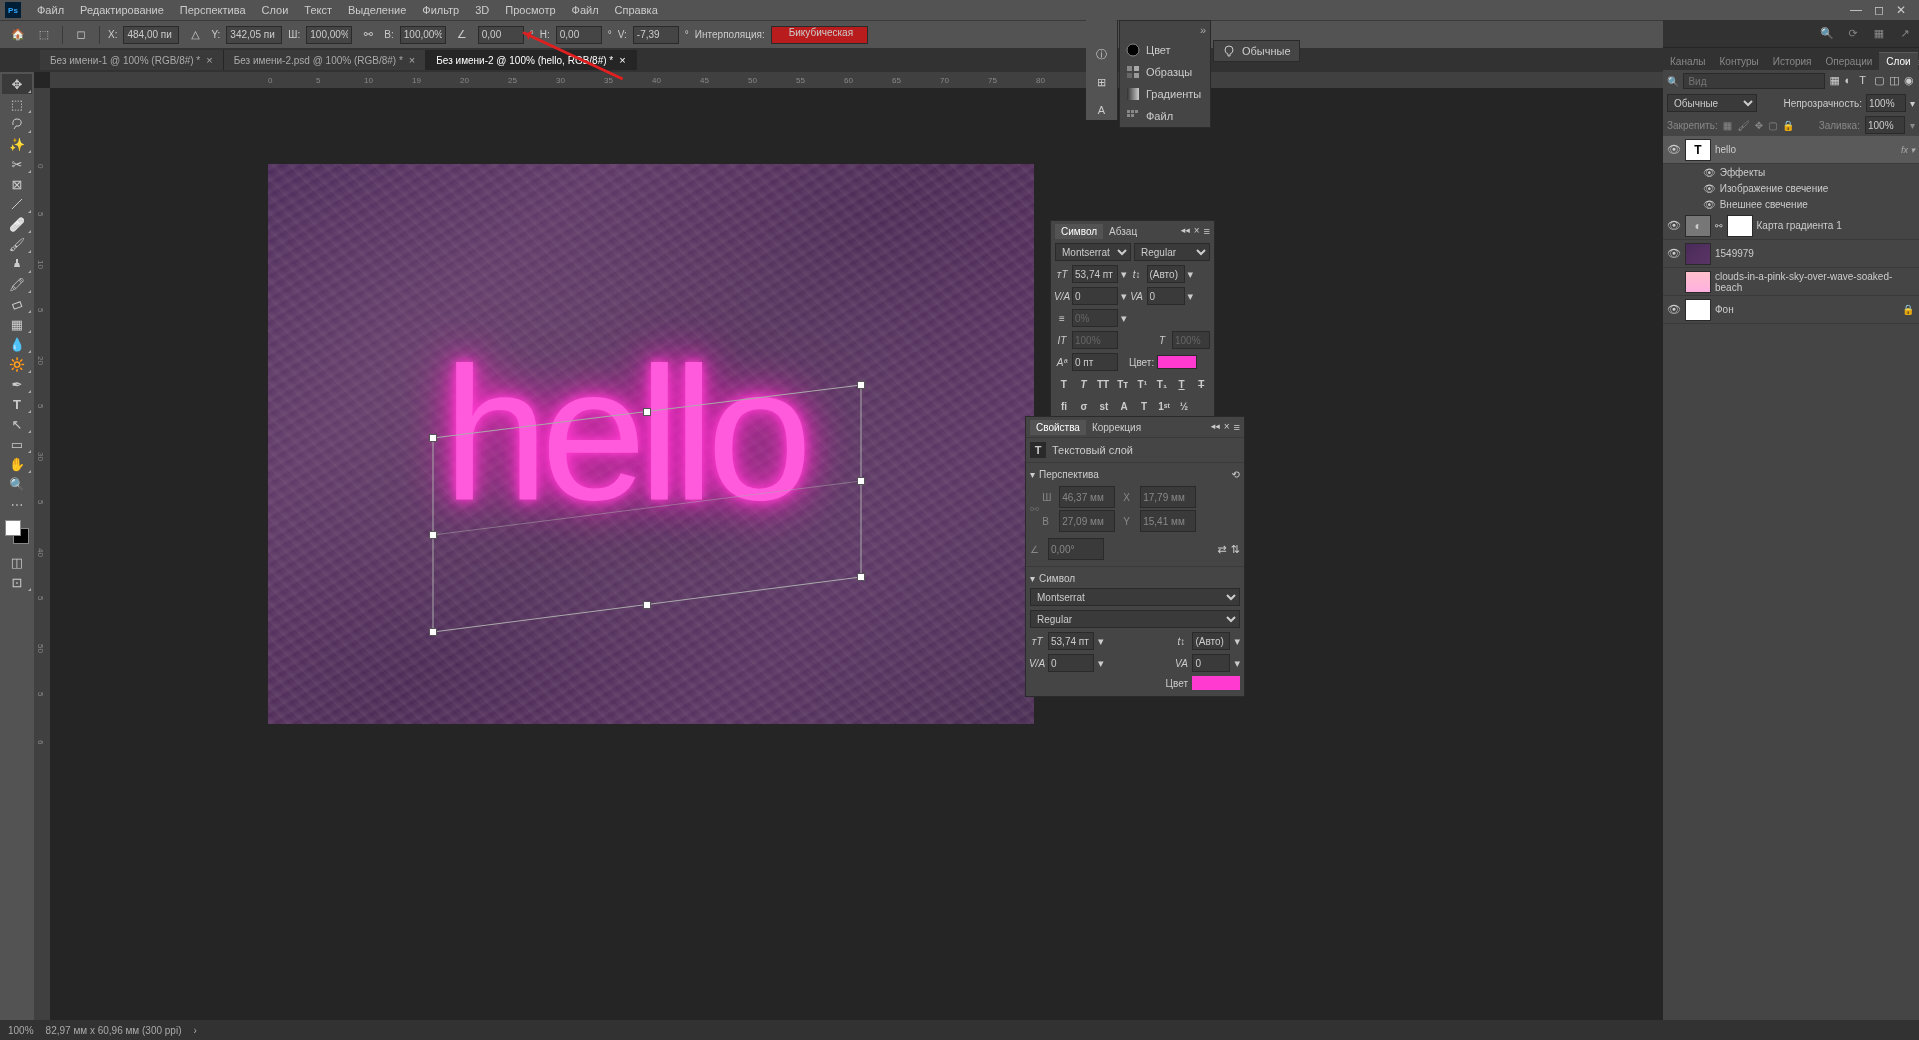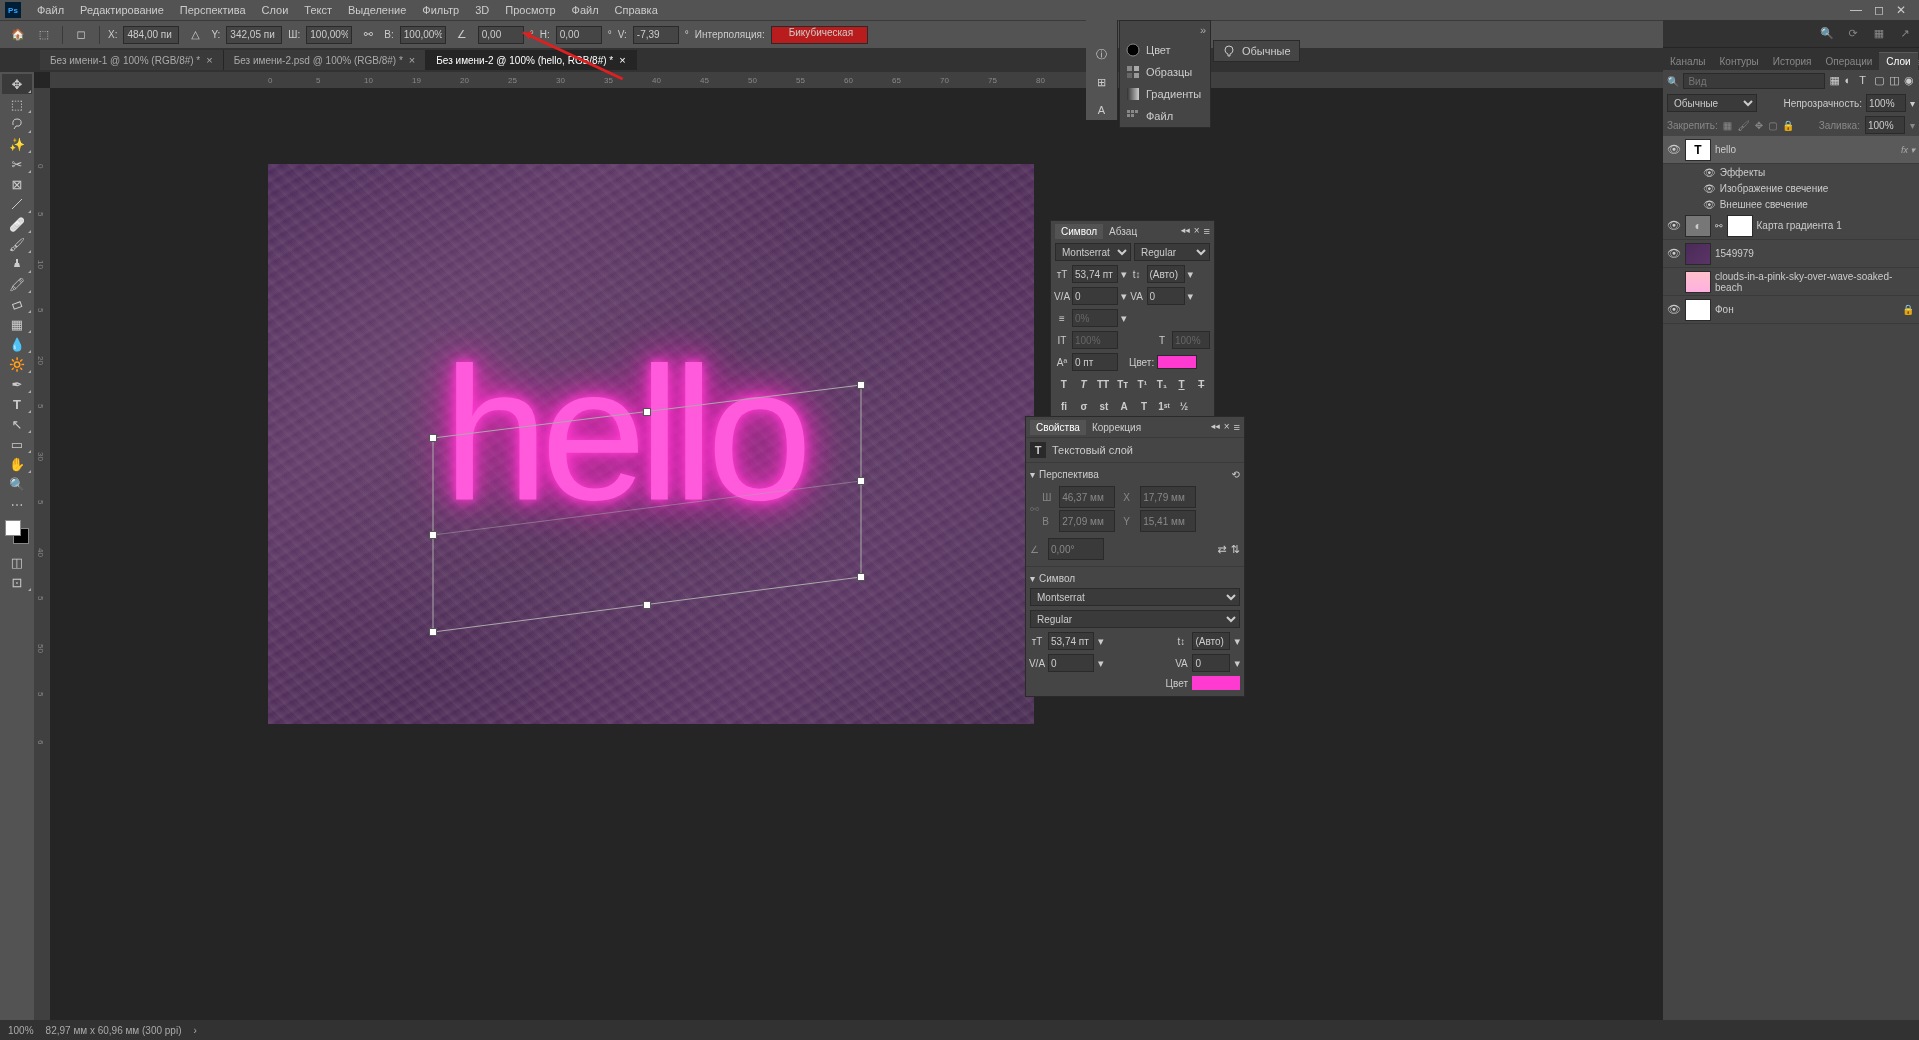--- a/index.html
+++ b/index.html
@@ -61,21 +61,21 @@
 
 
 .char-panel { position: absolute; left: 1050px; top: 220px; width: 165px; background: #454545; border: 1px solid #2a2a2a; }
 .char-header { height: 20px; display: flex; align-items: center; padding: 0 4px; }
 .char-tab { padding: 2px 6px; font-size: 10px; cursor: pointer; }
 .char-tab.active { background: #535353; color: #fff; }
 .char-close { margin-left: auto; display: flex; gap: 4px; }
 .char-row { display: flex; align-items: center; gap: 3px; padding: 2px 4px; }
 .char-select { flex: 1; height: 18px; background: #3a3a3a; border: 1px solid #2a2a2a; color: #ccc; font-size: 10px; padding: 0 2px; }
 .char-input { width: 46px; height: 18px; background: #3a3a3a; border: 1px solid #2a2a2a; color: #ccc; font-size: 10px; padding: 0 2px; }
-.char-icon { width: 14px; height: 14px; display: flex; align-items: center; justify-content: center; font-size: 10px; }
+.char-icon { width: 14px; height: 14px; display: flex; align-items: center; justify-content: center; font-size: 10px; font-style: italic; }
 .char-color { width: 40px; height: 14px; background: #ff3ad0; border: 1px solid #2a2a2a; }
 .char-btns { display: flex; gap: 2px; padding: 2px 4px; }
 .char-btn { width: 18px; height: 18px; display: flex; align-items: center; justify-content: center; cursor: pointer; font-size: 10px; font-weight: bold; }
 
 
 .props-panel { position: absolute; left: 1025px; top: 416px; width: 220px; background: #454545; border: 1px solid #2a2a2a; }
 .props-header { height: 20px; display: flex; align-items: center; padding: 0 4px; }
 .props-tab { padding: 2px 6px; font-size: 10px; cursor: pointer; }
 .props-tab.active { background: #535353; color: #fff; }
 .props-section { padding: 4px; border-top: 1px solid #3a3a3a; }

